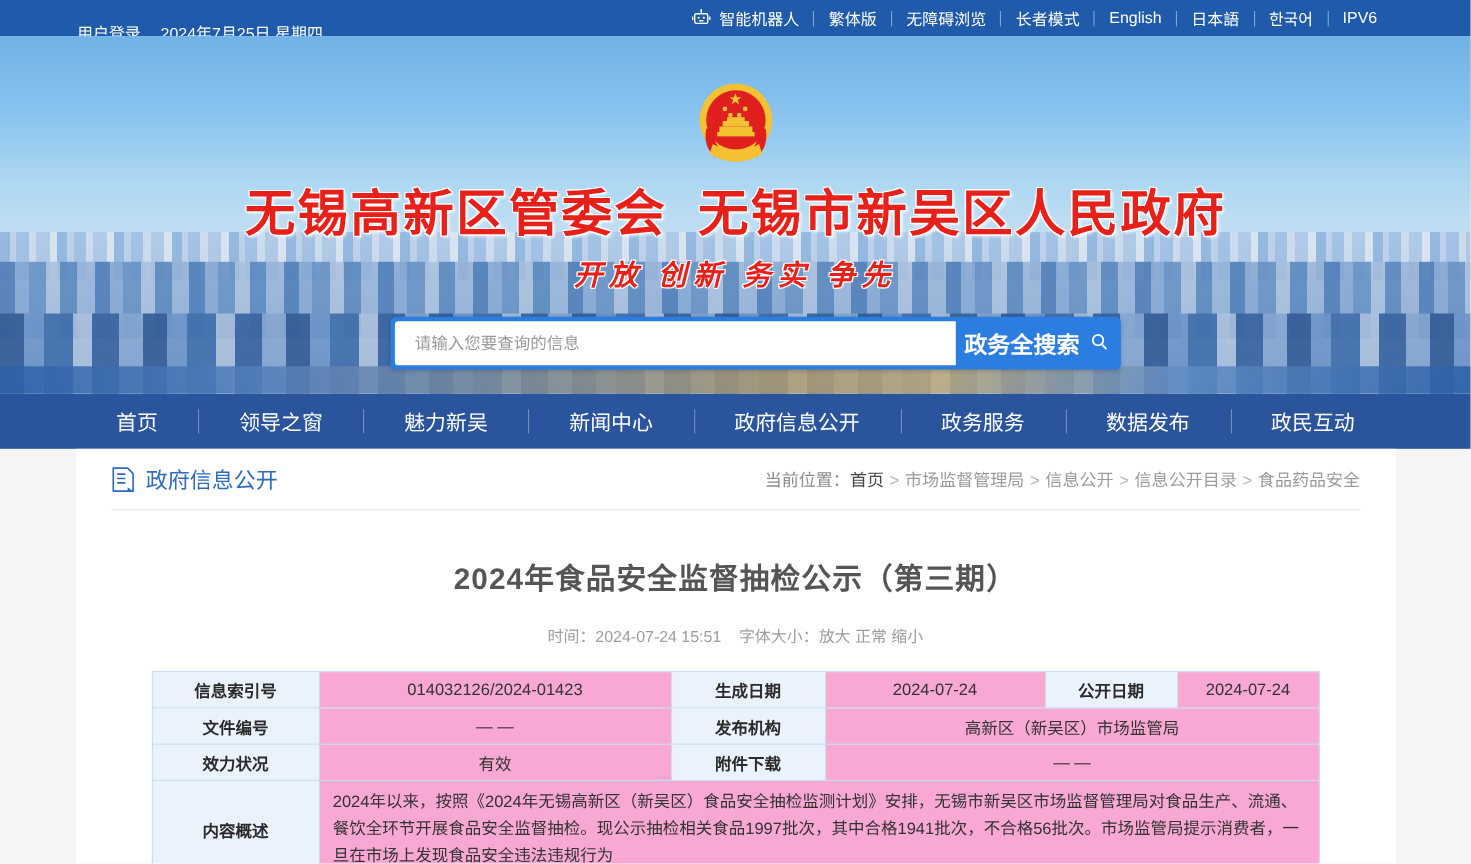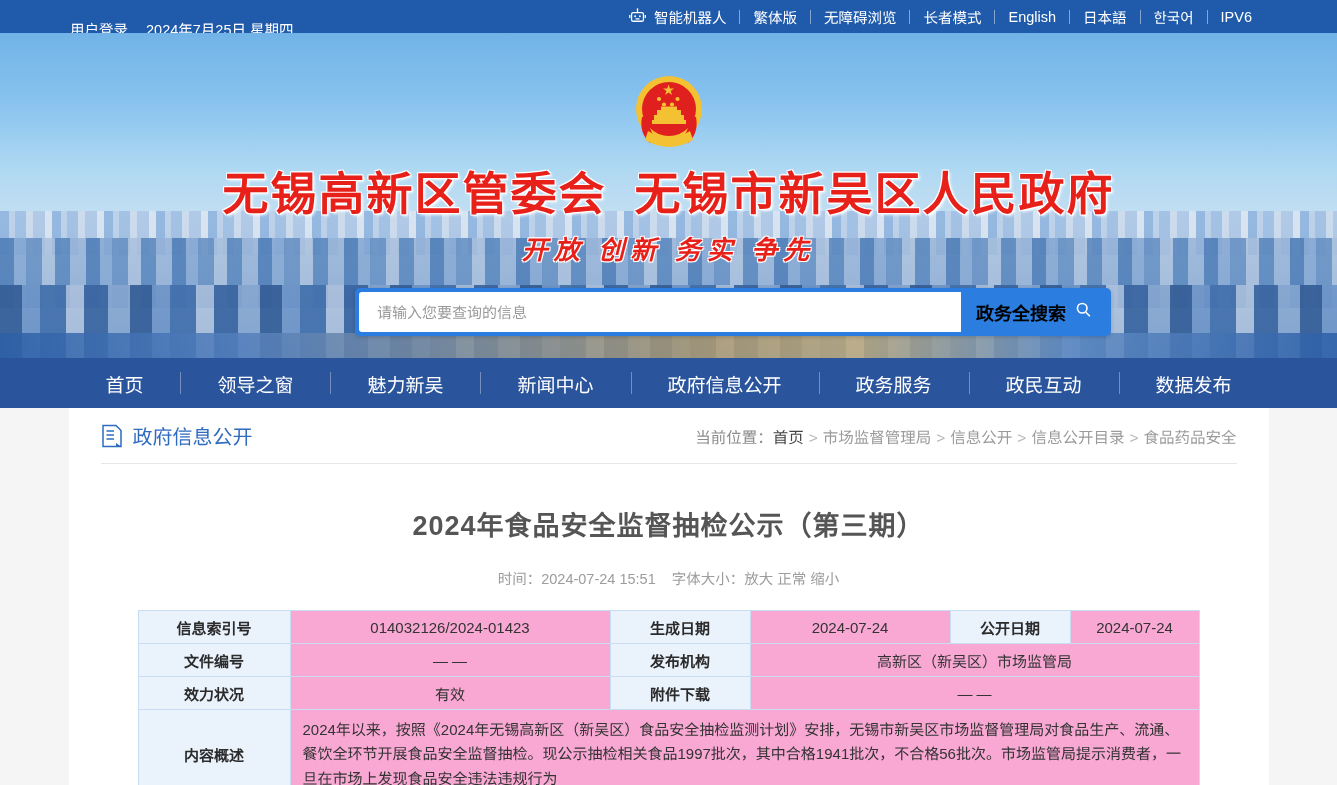--- a/index.html
+++ b/index.html
@@ -105,21 +105,21 @@
     font-weight: bold; font-style: italic;
     font-size: 26px; letter-spacing: 6px;
     color: #e8201a;
     text-shadow: 0 0 2px #fff, 1px 1px 0 #fff, -1px 1px 0 #fff, 1px -1px 0 #fff, -1px -1px 0 #fff;
     white-space: nowrap;
   }
 
   
   .searchwrap {
     position: absolute; left: 355px; top: 255px;
-    width: 756px; height: 48px;
+    width: 664px; height: 48px;
     background: #2b7de0;
     border-radius: 5px;
     padding: 4px;
     display: flex;
     box-shadow: 0 1px 4px rgba(0,0,0,.18);
   }
   .searchwrap input {
     flex: 1;
     border: none; outline: none;
     background: #fff;
@@ -127,22 +127,22 @@
     font-size: 15px;
     padding: 0 18px;
     color: #333;
     font-family: "Liberation Sans", sans-serif;
   }
   .searchwrap input::placeholder { color: #9a9a9a; }
   .search-btn {
     width: 146px;
     background: #2b7de0;
     border: none;
-    color: #000000;
-    font-size: 18px;
+    color: #ffffff;
+    font-size: 21px;
     font-weight: bold;
     font-family: Liberation Serif, serif;
     display: flex; align-items: center; justify-content: center; gap: 9px;
     cursor: pointer;
     border-radius: 0 3px 3px 0;
   }
 
   
   .mainnav {
     height: 50px;
@@ -327,22 +327,22 @@
   </div>
 </div>
 
 <nav class="mainnav">
   <a href="#" class="nav-item">首页</a>
   <a href="#" class="nav-item">领导之窗</a>
   <a href="#" class="nav-item">魅力新吴</a>
   <a href="#" class="nav-item">新闻中心</a>
   <a href="#" class="nav-item">政府信息公开</a>
   <a href="#" class="nav-item">政务服务</a>
+  <a href="#" class="nav-item">数据发布</a>
   <a href="#" class="nav-item">政民互动</a>
-  <a href="#" class="nav-item">数据发布</a>
 </nav>
 
 <main class="content-area">
 
   <div class="crumbrow">
     <div class="section-tag">
       <span class="doc-icon">
         <svg viewBox="0 0 22 24" width="22" height="24" fill="none" stroke="#2f6bbf" stroke-width="1.5">
           <path d="M2 1.5 h13 l5 5 v16 h-18 z"></path>
           <line x1="5.5" y1="7" x2="13" y2="7"></line>

